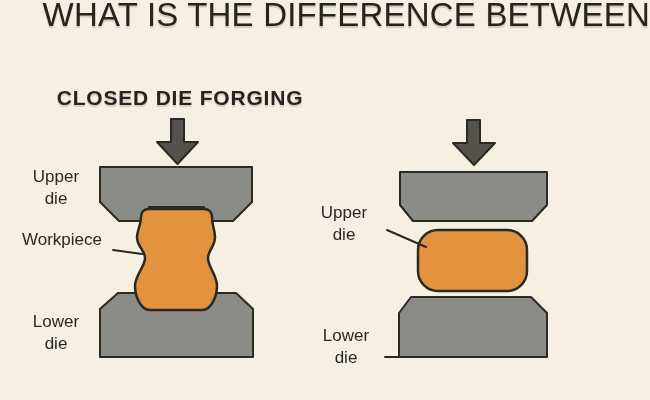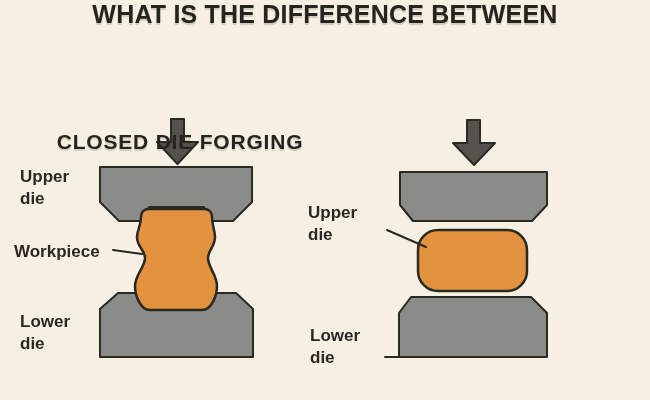--- a/index.html
+++ b/index.html
@@ -17,37 +17,36 @@
     position:relative;width:650px;height:400px;overflow:hidden;
     background:var(--background);
   }
   .diagram-svg{position:absolute;left:0;top:0;z-index:1}
   .die{fill:var(--die-gray);stroke:var(--outline-dark);stroke-width:2;stroke-linejoin:round}
   .workpiece{fill:var(--workpiece-orange);stroke:var(--outline-dark);stroke-width:2.5;stroke-linejoin:round}
   .press-arrow{fill:var(--arrow-fill);stroke:var(--outline-dark);stroke-width:2;stroke-linejoin:round}
   .leader{stroke:var(--label-text);stroke-width:2;fill:none;stroke-linecap:round}
   .txt{position:absolute;z-index:2;color:var(--text-dark)}
   .page-title{
-    left:0;top:6;width:650px;text-align:center;
-    font-size:25px;font-weight:bold;line-height:29px;letter-spacing:.2px;
+    left:0;top:6;width:650px;text-align:right;
+    font-size:33px;font-weight:normal;line-height:29px;letter-spacing:.2px;
     text-shadow:0 2px 1px rgba(93,86,70,.25);
   }
   .section-heading{
     top:86px;font-size:21px;font-weight:bold;letter-spacing:.8px;text-align:center;
     text-shadow:0 2px 1px rgba(93,86,70,.22);
-    margin-top:44px;
   }
   .heading-closed{left:20px;width:320px}
   .heading-open{left:330px;width:290px}
   .shape-label{
-    font-size:17px;font-weight:700;line-height:22px;color:var(--label-text);
-    text-align:left;
+    font-size:17px;font-weight:400;line-height:22px;color:var(--label-text);
+    text-align:center;
   }
   .lbl-closed-upper{left:20px;top:166px;width:72px}
-  .lbl-closed-workpiece{left:14px;top:241px;width:96px}
+  .lbl-closed-workpiece{left:14px;top:229px;width:96px}
   .lbl-closed-lower{left:20px;top:311px;width:72px}
   .lbl-open-upper{left:308px;top:202px;width:72px}
   .lbl-open-lower{left:310px;top:325px;width:72px}
 </style>
 </head>
 <body>
 
 <div class="canvas">
 
   <svg class="diagram-svg" width="650" height="400" viewBox="0 0 650 400">

